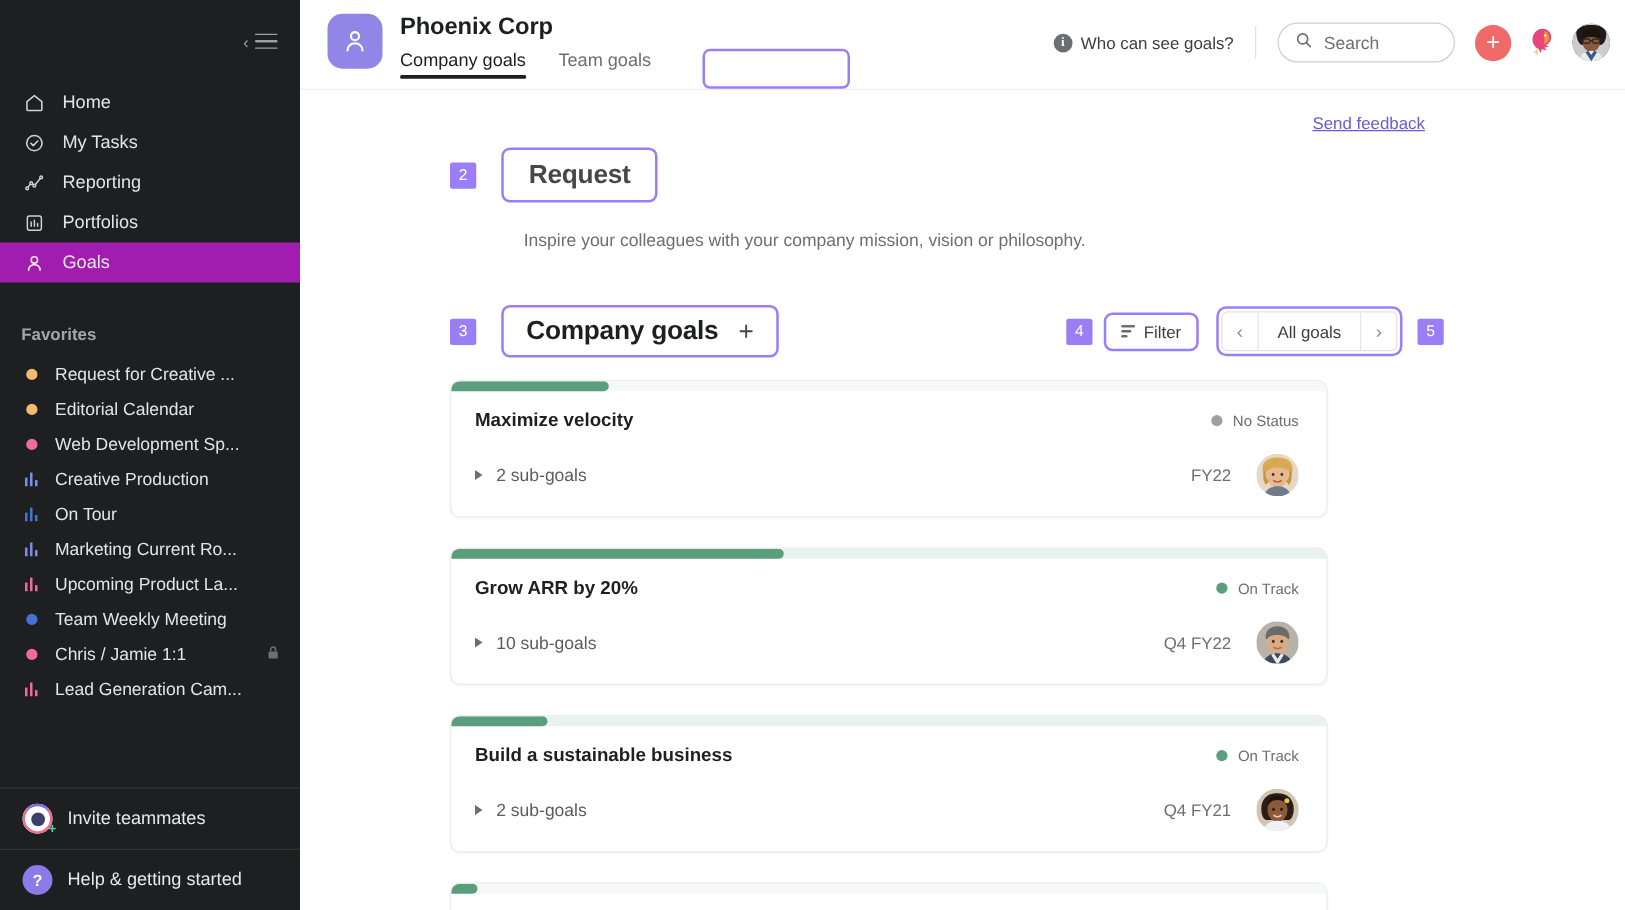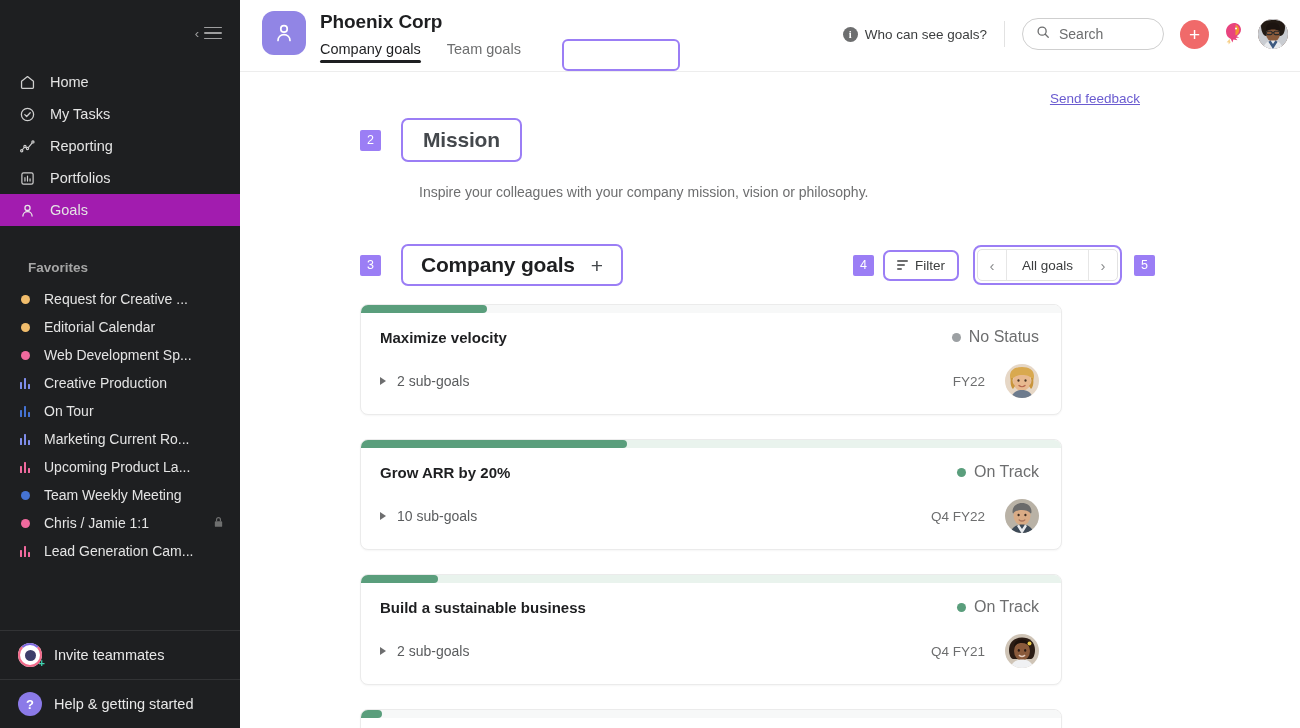--- a/index.html
+++ b/index.html
@@ -31,21 +31,21 @@
     display: flex; align-items: center; gap: 13px;
     height: 32px; padding: 0 16px 0 18px;
     font-size: 14.5px; color: #e4e4e4; cursor: pointer;
   }
   .nav-item.active { background: #a21caf; }
   .nav-ico { width: 19px; height: 19px; flex: 0 0 19px; display: flex; align-items: center; justify-content: center; }
   .nav-ico svg { display: block; }
 
   .fav-header {
     font-size: 13.5px; color: #a5a5a5; font-weight: bold;
-    padding: 0 28px; margin-top: 34px; margin-bottom: 10px;
+    padding: 0 17px; margin-top: 34px; margin-bottom: 10px;
   }
   .fav-item {
     display: flex; align-items: center; gap: 12px;
     height: 28px; padding: 0 16px 0 18px;
     font-size: 14px; color: #e4e4e4; cursor: pointer;
     white-space: nowrap;
   }
   .fav-ico { width: 14px; flex: 0 0 14px; display: flex; align-items: center; justify-content: center; }
   .dot-ico { width: 9px; height: 9px; border-radius: 50%; display: block; }
   .bars-ico { display: flex; align-items: flex-end; gap: 1.5px; height: 11px; }
@@ -220,21 +220,21 @@
     box-shadow: 0 1px 2px rgba(0,0,0,0.04);
     cursor: pointer;
   }
   .card-track { height: 8px; width: 100%; position: relative; }
   .card-fill { height: 8px; border-radius: 0 4px 4px 0; position: absolute; left: 0; top: 0; }
   .card-body { padding: 15px 22px 16px 19px; }
   .card-row1 { display: flex; align-items: center; }
   .card-title { font-size: 15px; font-weight: bold; color: #1e1f21; }
   .card-status { margin-left: auto; display: flex; align-items: center; gap: 8px; }
   .status-dot { width: 9px; height: 9px; border-radius: 50%; display: block; }
-  .status-label { font-size: 16px; color: #6d6e6f; }
+  .status-label { font-size: 12px; color: #6d6e6f; }
   .card-row2 { display: flex; align-items: center; margin-top: 18px; }
   .subgoals { display: flex; align-items: center; gap: 11px; cursor: pointer; }
   .tri {
     width: 0; height: 0;
     border-left: 6px solid #6d6e6f;
     border-top: 4.5px solid transparent;
     border-bottom: 4.5px solid transparent;
   }
   .subgoals-label { font-size: 14px; color: #5a5c5e; }
   .card-meta { margin-left: auto; display: flex; align-items: center; gap: 20px; }
@@ -477,21 +477,21 @@
 
     <div class="content">
 
       <div class="feedback-row">
         <span class="feedback-link">Send feedback</span>
       </div>
 
       <div class="mission-row">
         <span class="badge">2</span>
         <div class="mission-box">
-          <span class="mission-title">Mission</span>
+          <span class="mission-title">Request</span>
         </div>
       </div>
       <div class="mission-sub">Inspire your colleagues with your company mission, vision or philosophy.</div>
 
       <div class="goals-head">
         <span class="badge">3</span>
         <div class="goals-title-box">
           <span class="goals-title">Company goals</span>
           <span class="goals-plus">+</span>
         </div>

